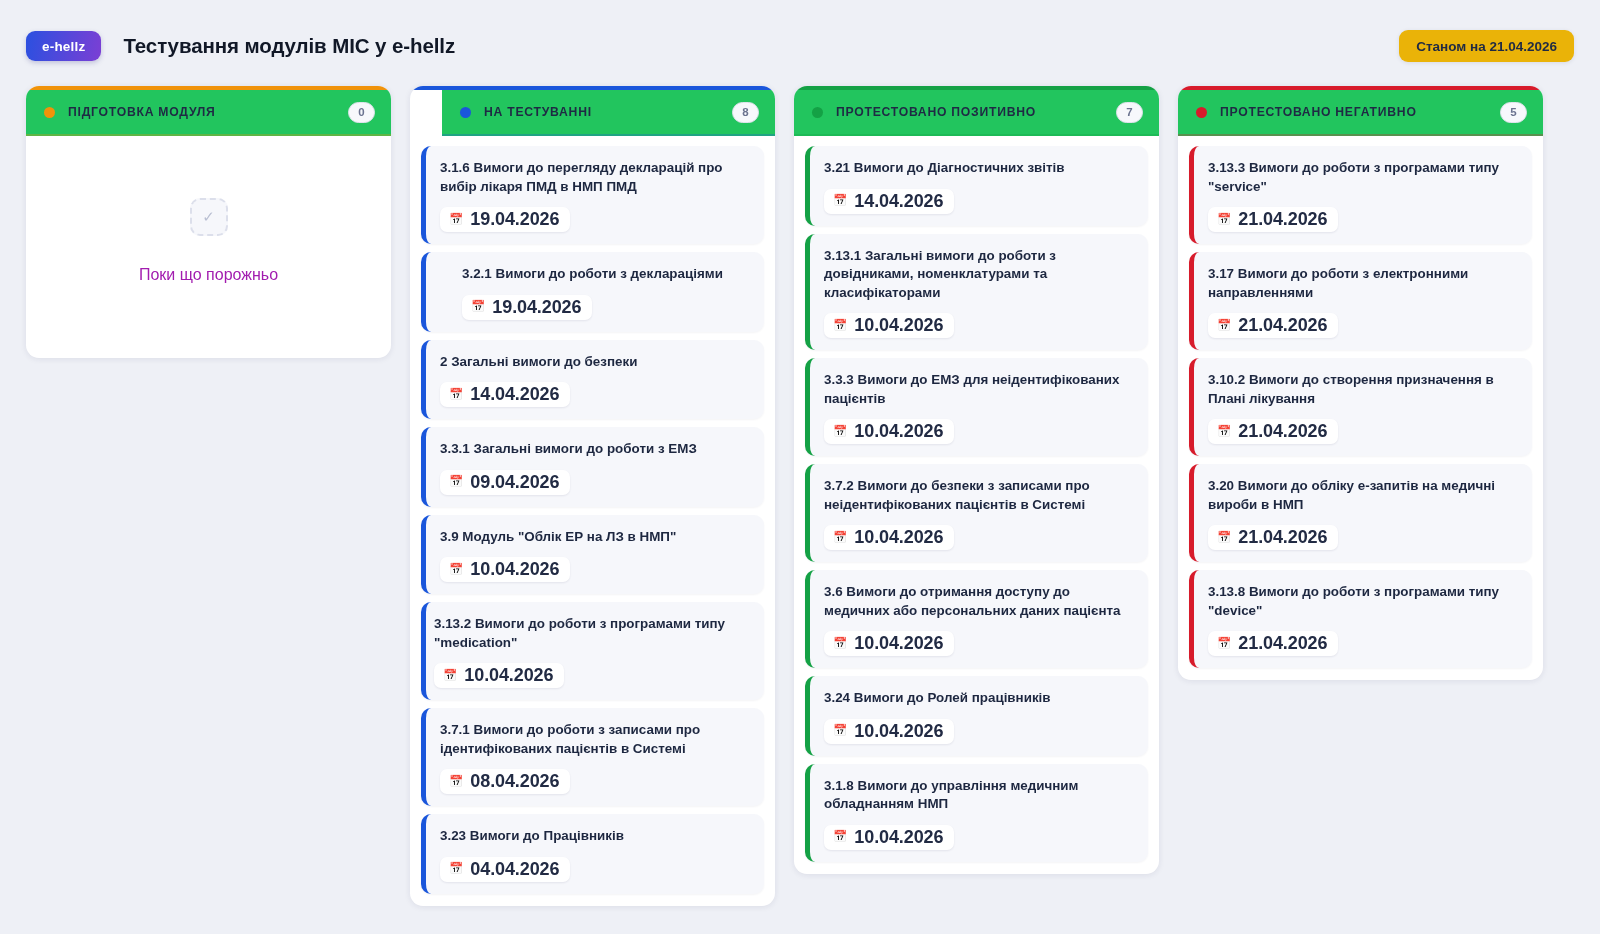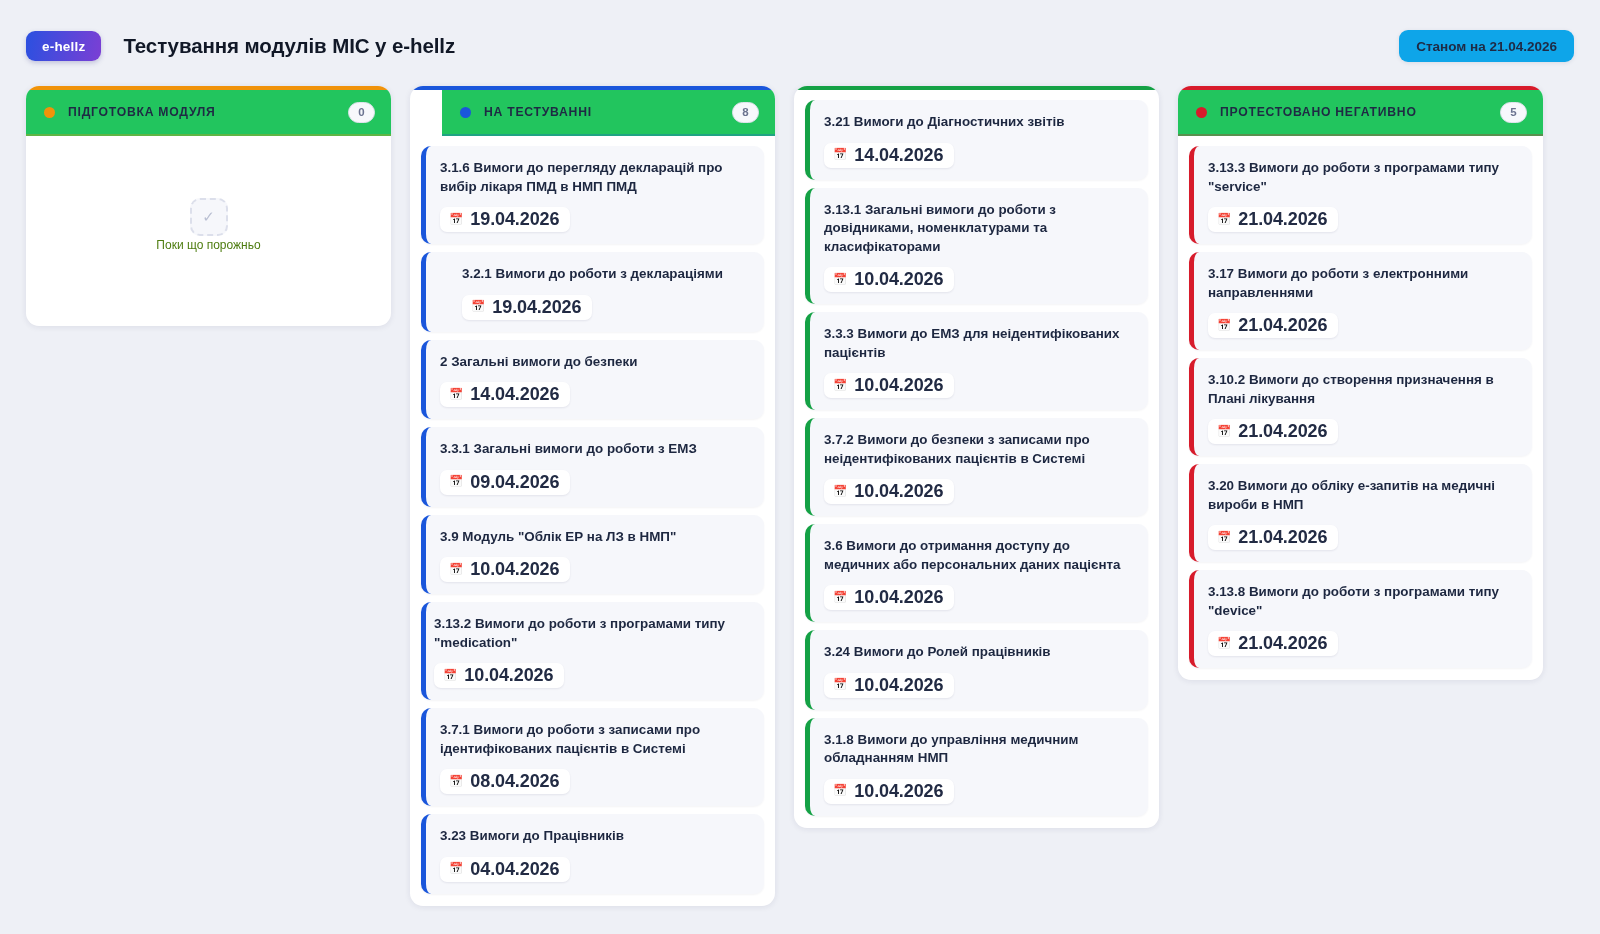--- a/index.html
+++ b/index.html
@@ -40,21 +40,21 @@
     color: #111827;
     letter-spacing: -0.1px;
   }
   .topbar-spacer { flex: 1 1 auto; }
   .asof-badge {
     display: inline-flex;
     align-items: center;
     height: 32px;
     padding: 0 17px;
     border-radius: 9px;
-    background: #0ea5e9;
+    background: #eab308;
     color: #1f2a44;
     font-size: 13.5px;
     font-weight: bold;
     box-shadow: 0 1px 4px rgba(30,35,80,0.10);
   }
 
   
   .board {
     display: flex;
     gap: 19px;
@@ -168,23 +168,23 @@
     border: 2px dashed #dcdfeb;
     border-radius: 10px;
     background: #f6f7fb;
     display: flex;
     align-items: center;
     justify-content: center;
     color: #b9bfd2;
     font-size: 15px;
   }
   .empty-text {
-    margin-top: 2px;
-    font-size: 12px;
-    color: #4d7c0f;
+    margin-top: 30px;
+    font-size: 16px;
+    color: #a21caf;
   }
 </style>
 </head>
 <body>
 
 <div class="topbar">
   <div class="brand-badge">e-hellz</div>
   <div class="page-title">Тестування модулів МІС у e-hellz</div>
   <div class="topbar-spacer"></div>
   <div class="asof-badge">Станом на 21.04.2026</div>
@@ -244,20 +244,26 @@
             <span class="date-text">08.04.2026</span>
           </div></div>
         <div class="card" style="border-left-color: rgb(26, 86, 219);"><div class="card-title">3.23 Вимоги до Працівників</div><div class="card-date">
             <span class="cal-icon">📅</span>
             <span class="date-text">04.04.2026</span>
           </div></div>
       </div>
     </div>
     <div class="column">
       <div class="col-accent" style="background: rgb(20, 161, 69);"></div>
+      <div class="col-header" style="border-bottom-color: rgba(20, 161, 69, 0.3);">
+        <span class="col-dot" style="background: rgb(20, 161, 69);"></span>
+        <span class="col-title">ПРОТЕСТОВАНО ПОЗИТИВНО</span>
+        <span class="col-spacer"></span>
+        <span class="col-count">7</span>
+      </div>
       <div class="col-body">
         <div class="card" style="border-left-color: rgb(20, 161, 69);"><div class="card-title">3.21 Вимоги до Діагностичних звітів</div><div class="card-date">
             <span class="cal-icon">📅</span>
             <span class="date-text">14.04.2026</span>
           </div></div>
         <div class="card" style="border-left-color: rgb(20, 161, 69);"><div class="card-title">3.13.1 Загальні вимоги до роботи з довідниками, номенклатурами та класифікаторами</div><div class="card-date">
             <span class="cal-icon">📅</span>
             <span class="date-text">10.04.2026</span>
           </div></div>
         <div class="card" style="border-left-color: rgb(20, 161, 69);"><div class="card-title">3.3.3 Вимоги до ЕМЗ для неідентифікованих пацієнтів</div><div class="card-date">

